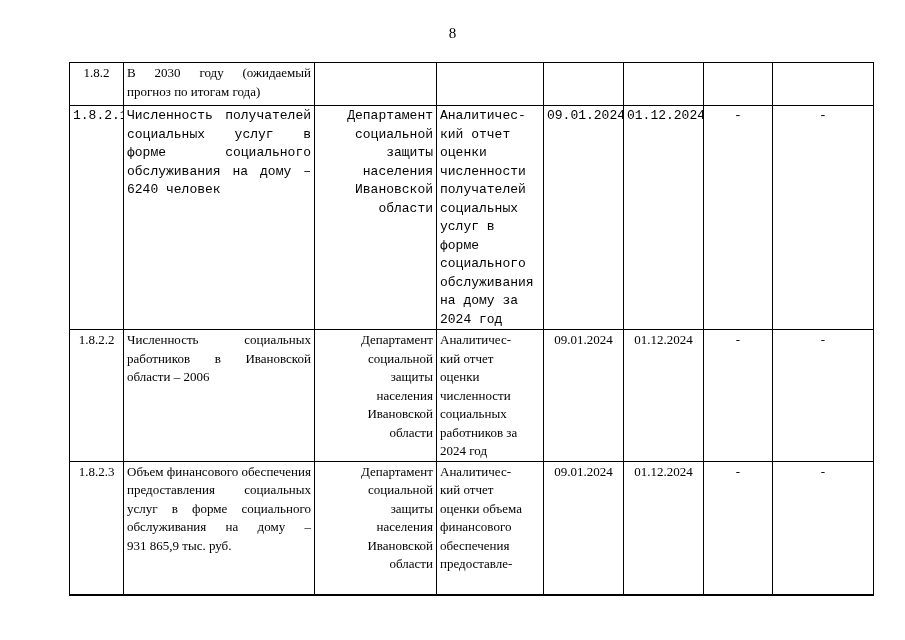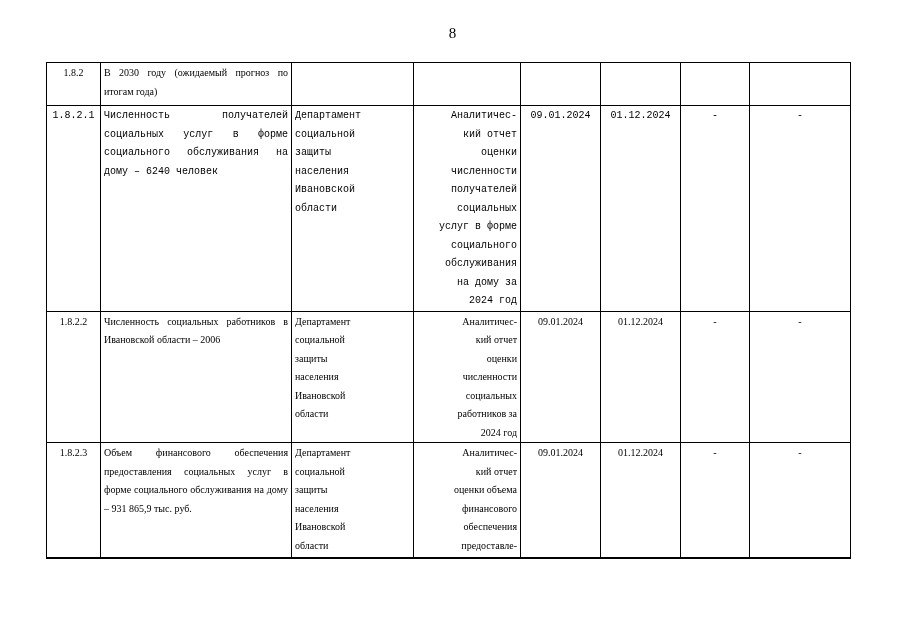--- a/index.html
+++ b/index.html
@@ -20,46 +20,46 @@
     position: absolute;
     top: 24px;
     left: 0;
     width: 905px;
     text-align: center;
     font-size: 15px;
     line-height: 18px;
   }
   table.doc-table {
     position: absolute;
-    left: 46px;
+    left: 69px;
     top: 62px;
     width: 804px;
     border-collapse: collapse;
     table-layout: fixed;
-    font-size: 10px;
+    font-size: 13px;
     line-height: 18.5px;
     border: 1px solid #000000;
     border-bottom: 2px solid #000000;
   }
   table.doc-table td {
     border: 1px solid #000000;
     vertical-align: top;
     padding: 1px 3px 0 3px;
     overflow: hidden;
   }
   td.c-id     { text-align: center; }
   td.c-act    { text-align: justify; }
-  td.c-exec   { text-align: left; white-space: pre-line; margin-left: 32px; }
-  td.c-rep    { text-align: right; white-space: pre-line; }
+  td.c-exec   { text-align: right; white-space: pre-line; margin-left: 32px; }
+  td.c-rep    { text-align: left; white-space: pre-line; }
   td.c-date   { text-align: center; }
   td.c-dash   { text-align: center; }
   tr.r1 { height: 43px; }
   tr.r2 { height: 203px; font-family: Liberation Mono, monospace; }
   tr.r3 { height: 130px; }
-  tr.r4 { height: 115px; }
+  tr.r4 { height: 134px; }
 </style>
 </head>
 <body>
 
 <div class="page">
 
   <div class="page-number">8</div>
 
   <table class="doc-table">
     <colgroup>

